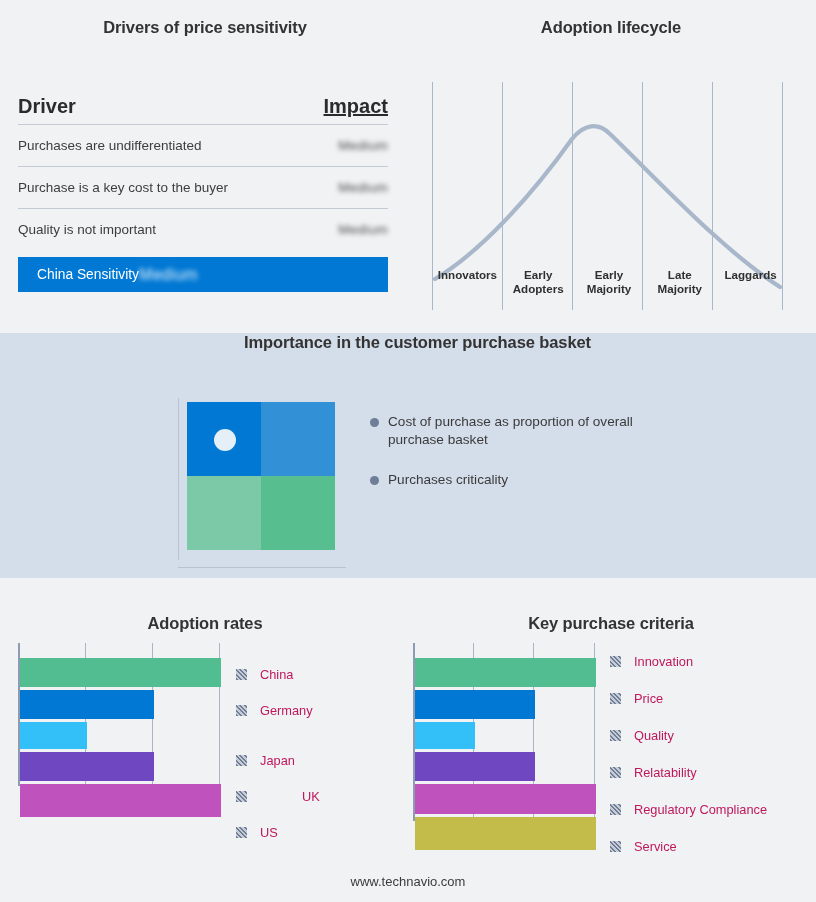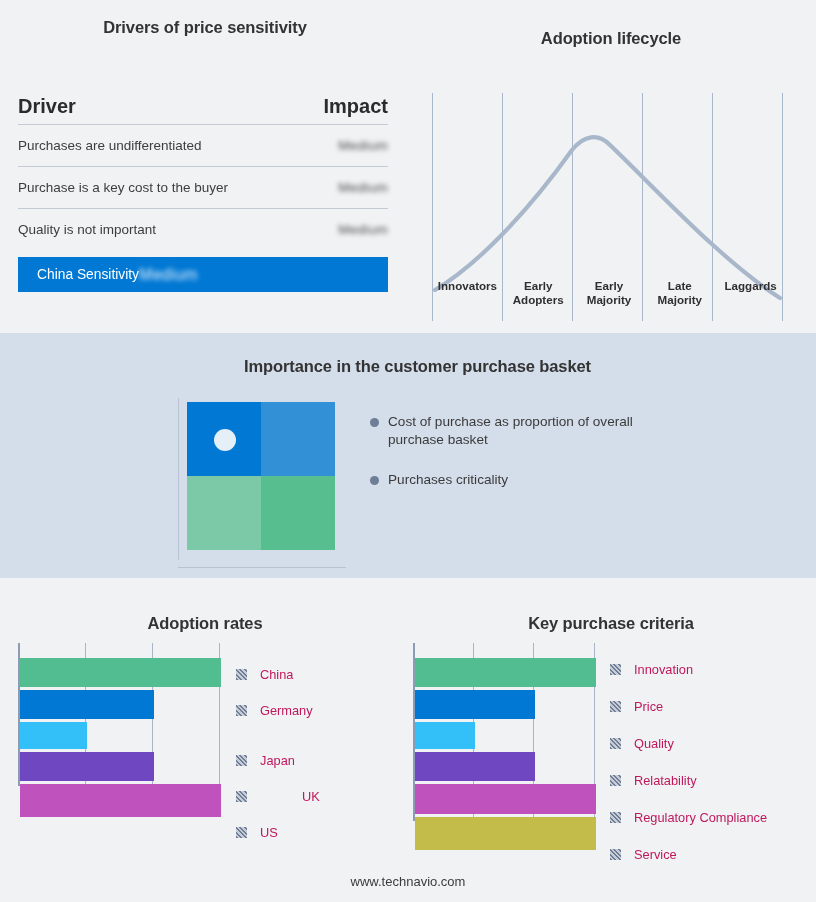--- a/index.html
+++ b/index.html
@@ -21,60 +21,60 @@
     font-size:16.5px; font-weight:bold; color:#333333;
     text-align:center; letter-spacing:-0.1px;
   }
 
   
   #drivers { left:0; top:0; width:410px; height:320px; }
   #drivers .panel-title { margin-top:18px; }
   .table { position:absolute; left:18px; top:88px; width:370px; }
   .trow { display:flex; align-items:center; height:41px; }
   .trow .c-driver { flex:1 1 auto; font-size:13.5px; color:#3d3d3d; }
-  .trow .c-impact { flex:0 0 92px; text-align:right; font-size:13.5px; }
+  .trow .c-impact { flex:0 0 92px; text-align:right; font-size:13.5px;text-decoration:underline; }
   .thead .c-driver, .thead .c-impact { font-weight:bold; font-size:20px; color:#2b2b2b; }
   .thead { height:36px; }
   .divider { height:1px; background:#c3cad6; width:100%; }
   .blurred {
     color:#4a4a4a;
     filter:blur(2.6px);
     -webkit-filter:blur(2.6px);
     letter-spacing:0.3px;
     display:inline-block;
   }
   .row-highlight {
     background:#0078d4; height:35px; margin-top:7px;
     display:flex; align-items:center; padding:0 18px 0 19px;
     width:370px;
   }
   .row-highlight .c-driver { color:#ffffff; font-size:13.8px; }
   .row-highlight .c-impact { color:#ffffff; }
   .row-highlight .blurred { color:#e9f3fb; }
 
   
-  #lifecycle { left:406px; top:11px; width:410px; height:320px; }
+  #lifecycle { left:406px; top:0; width:410px; height:320px; }
   #lifecycle .panel-title { margin-top:18px; }
   .lc-plot { position:absolute; left:26px; top:82px; width:354px; height:228px; }
   .lc-svg { display:block; }
   .lc-labels {
     position:absolute; left:26px; top:268px; width:354px;
     display:flex;
   }
   .lc-label {
     flex:1 1 0; text-align:center; font-size:11.6px; font-weight:bold;
     color:#2f2f2f; line-height:13.5px;
   }
 
   
   #basket {
     left:0; top:333px; width:816px; height:245px;
     background:#d4ddea;
   }
-  #basket .panel-title { margin-top:24px; font-size:16.5px;padding-left:19px; }
+  #basket .panel-title { font-size:16.5px;padding-left:19px; }
   .quad-wrap { position:absolute; left:178px; top:65px; width:170px; height:170px; }
   .quad-axis-v { position:absolute; left:0; top:0; width:1px; height:162px; background:#b7c2d2; }
   .quad-axis-h { position:absolute; left:0; bottom:0; width:168px; height:1px; background:#b7c2d2; }
   .quad {
     position:absolute; left:9px; top:4px; width:148px; height:148px;
     display:grid; grid-template-columns:1fr 1fr; grid-template-rows:1fr 1fr;
   }
   .quad div { position:relative; }
   .quad .dot {
     position:absolute; left:27px; top:27px; width:22px; height:22px;
@@ -265,21 +265,21 @@
       <div class="hb-grid" style="left:181px; height:178px;"></div>
 
       <div class="hb-bar" style="top:15px;  height:29px; width:181px; background:#52bd91;"></div>
       <div class="hb-bar" style="top:47px;  height:29px; width:120px; background:#0078d4;"></div>
       <div class="hb-bar" style="top:79px;  height:27px; width:60px;  background:#33c0f8;"></div>
       <div class="hb-bar" style="top:109px; height:29px; width:120px; background:#6f47c0;"></div>
       <div class="hb-bar" style="top:141px; height:30px; width:181px; background:#c052bd;"></div>
       <div class="hb-bar" style="top:174px; height:33px; width:181px; background:#c3bc4a;"></div>
     </div>
 
-    <div class="hb-legend" style="left:204px; top:84px;">
+    <div class="hb-legend" style="left:204px; top:76px;">
       <div class="hl-item" style="margin-bottom:22px;">
         <span class="hl-swatch"></span>
         <span class="hl-text">Innovation</span>
       </div>
       <div class="hl-item" style="margin-bottom:22px;">
         <span class="hl-swatch"></span>
         <span class="hl-text">Price</span>
       </div>
       <div class="hl-item" style="margin-bottom:22px;">
         <span class="hl-swatch"></span>

